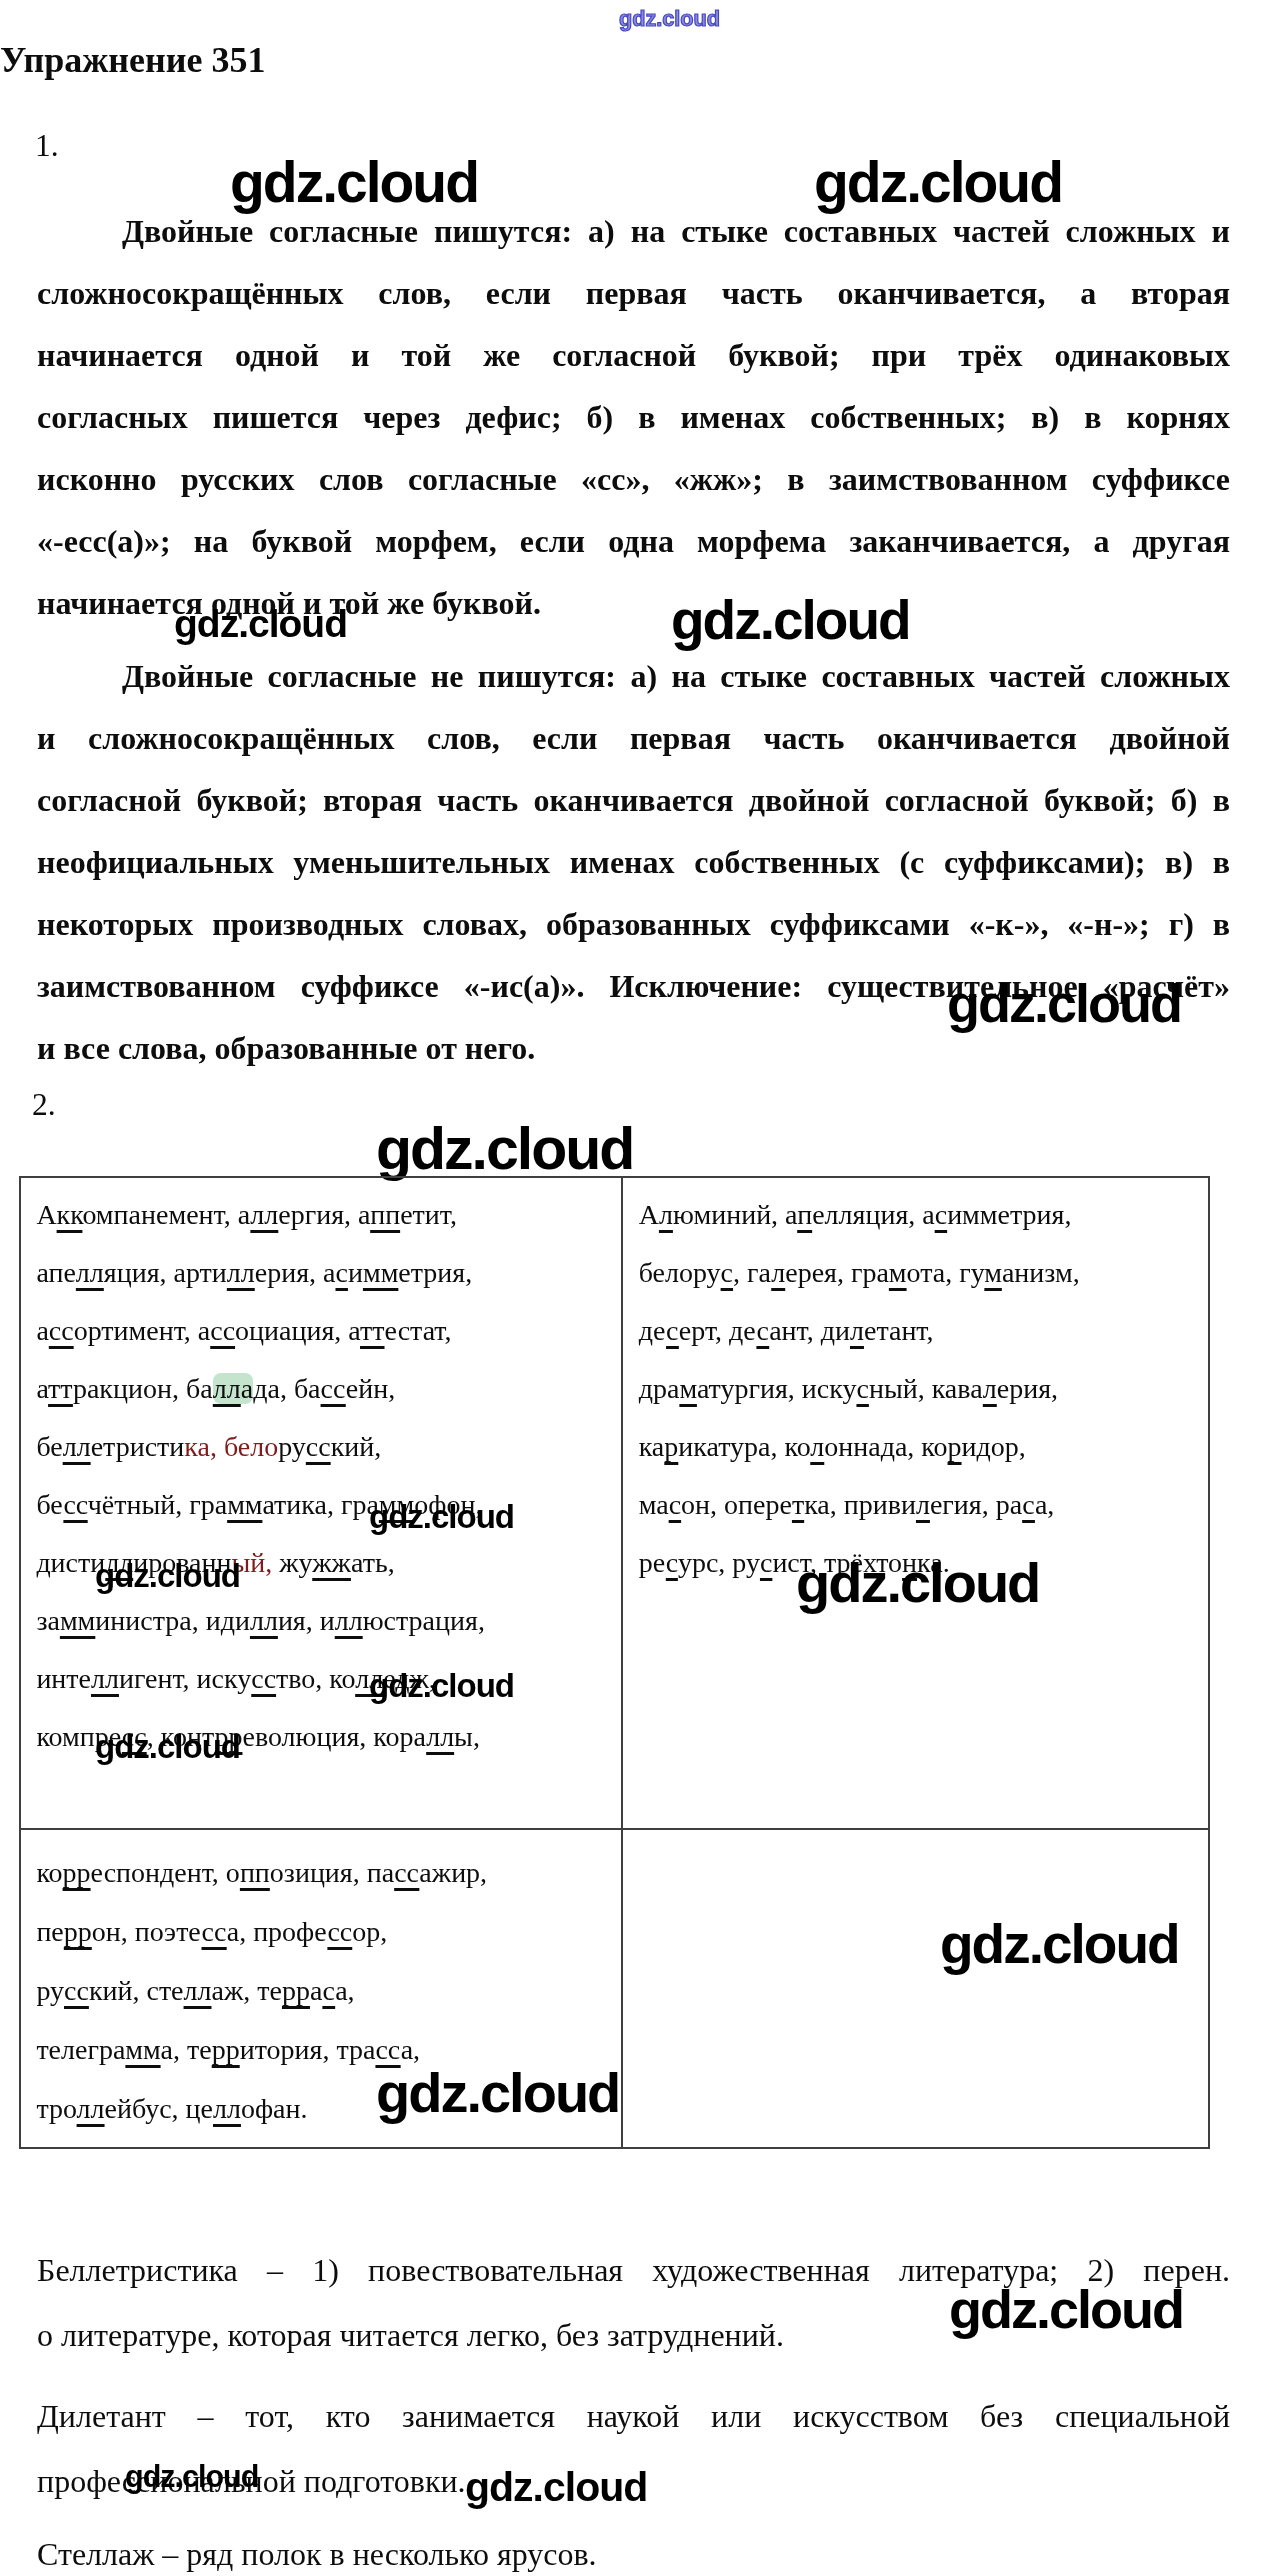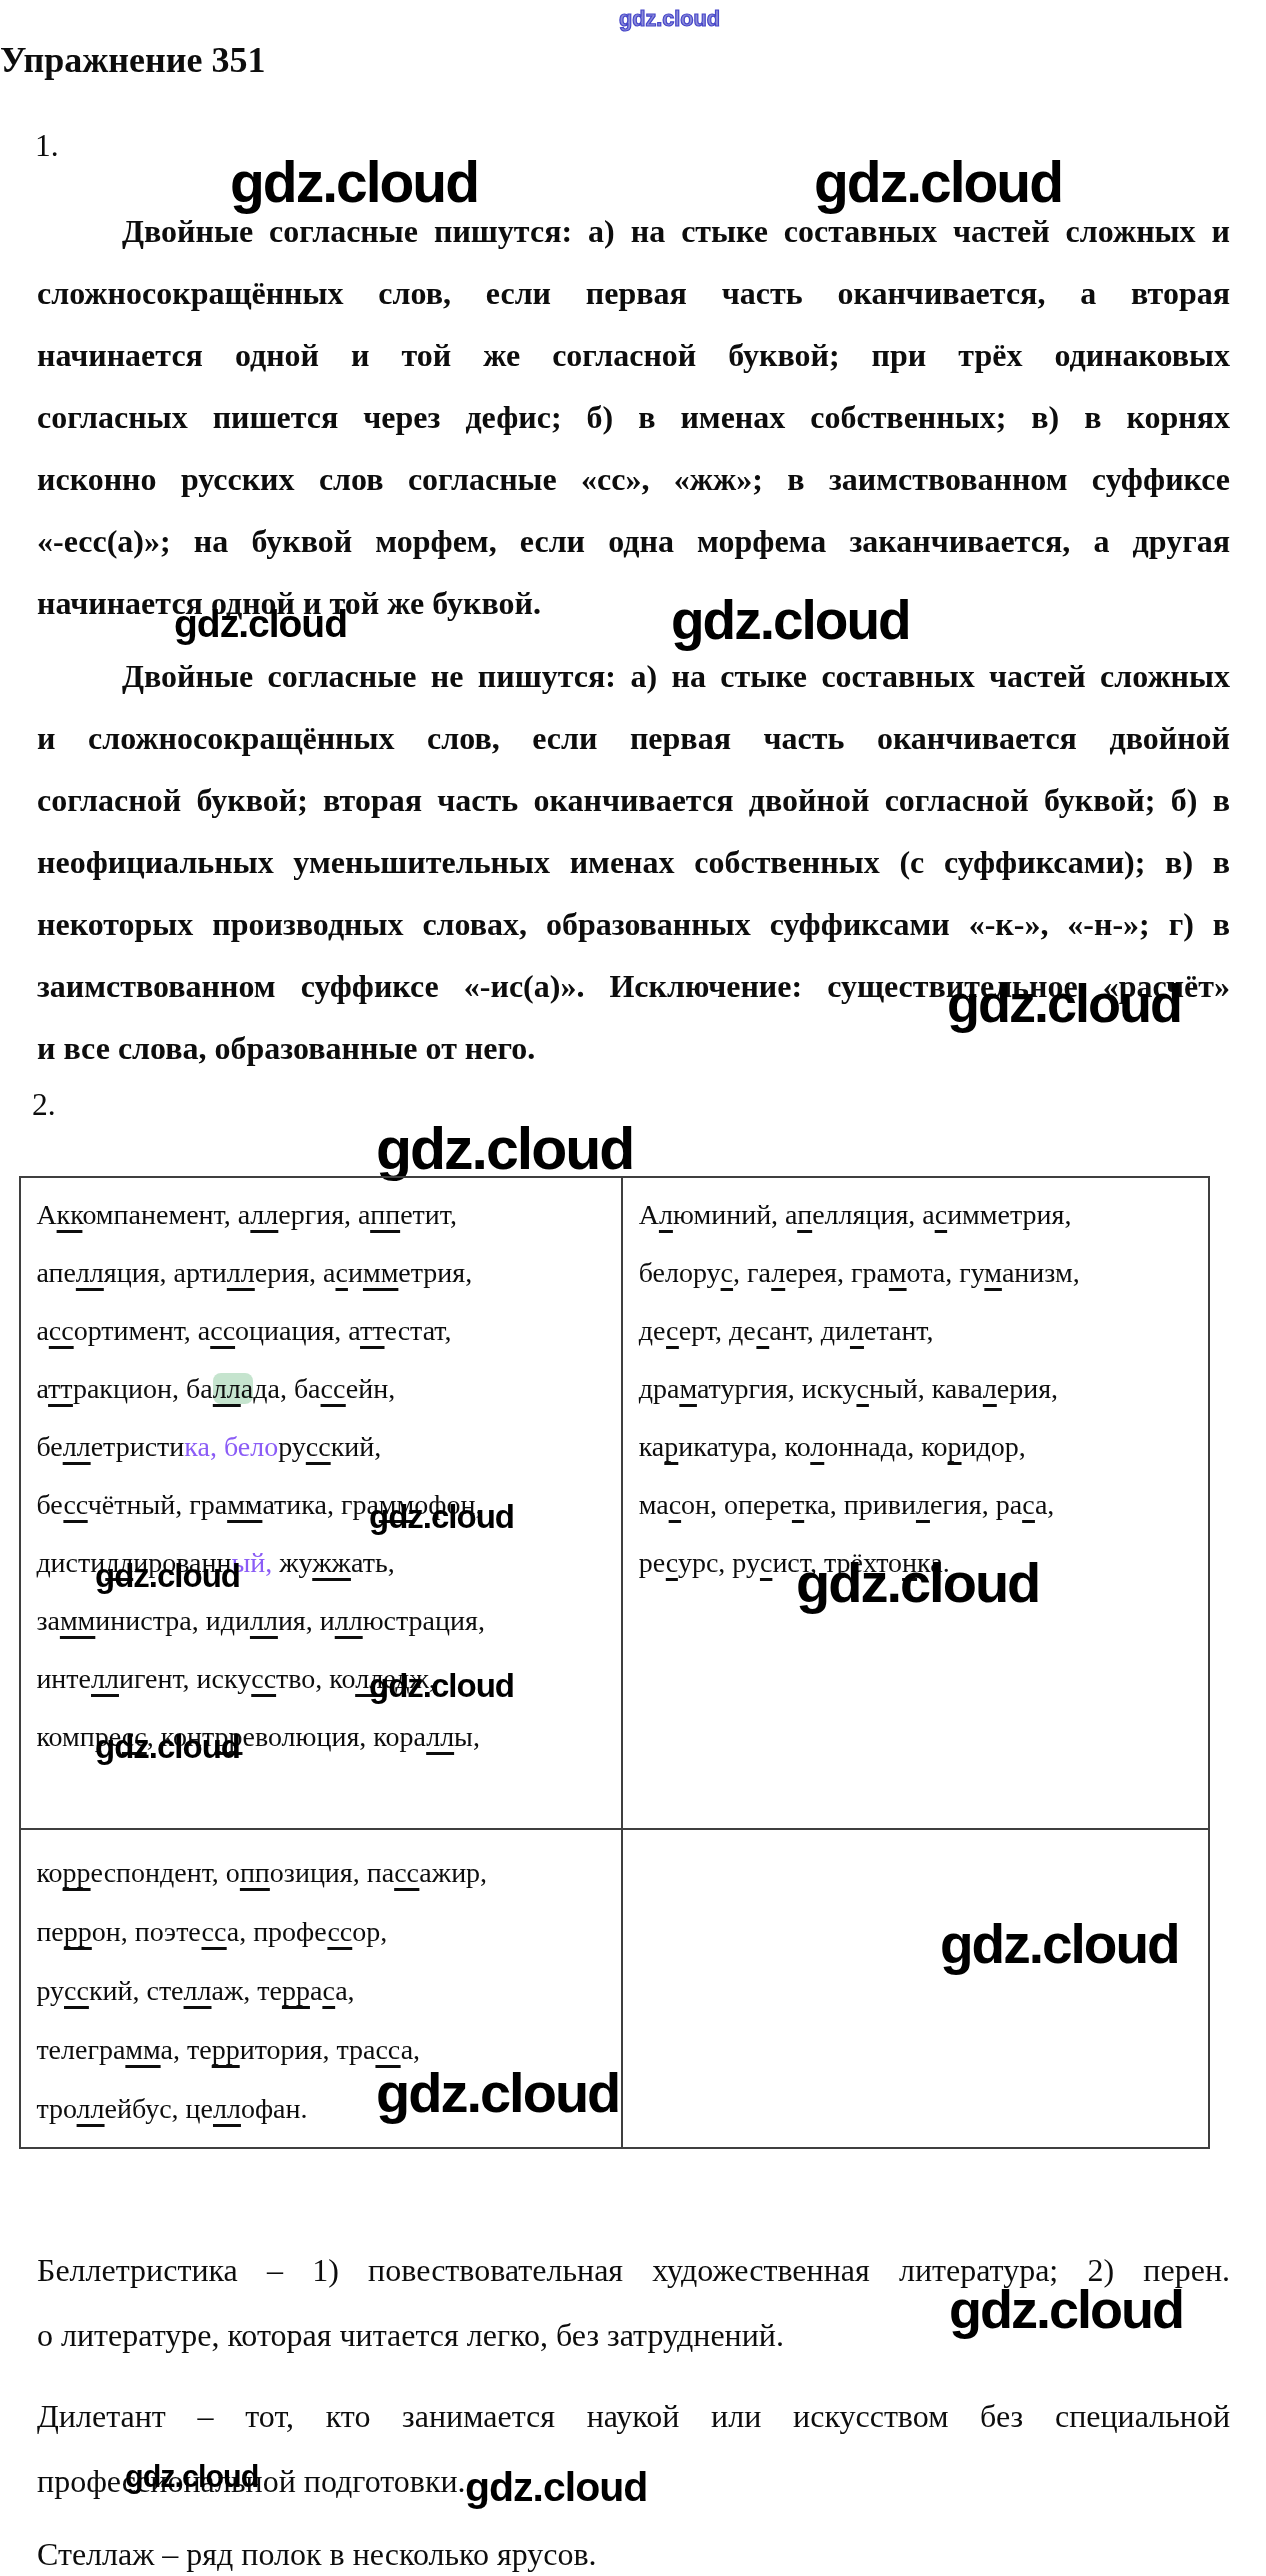--- a/index.html
+++ b/index.html
@@ -46,21 +46,21 @@
   .tbl-vline{position:absolute;left:600px;top:0;height:100%;width:2px;background:#3f3f3f;}
   .tbl-hline{position:absolute;left:0;top:650px;width:100%;height:2px;background:#3f3f3f;}
   .cell{position:absolute;font-size:28px;line-height:58px;}
   .cell .line{white-space:nowrap;}
   .cell-lt{left:15.7px;top:7.9px;width:571px;}
   .cell-rt{left:618px;top:7.9px;width:556px;}
   .cell-lb{left:15.7px;top:665px;width:571px;line-height:59px;}
   .cell-rb{left:618px;top:665px;width:556px;}
 
   u{text-decoration-thickness:2.5px;text-underline-offset:5.9px;}
-  .teal{color:#8b5cf6;}
+  .teal{color:#7f1d1d;}
   .hl{background:rgba(150,205,165,0.55);border-radius:7.9px;}
 
   .def{position:absolute;left:37px;width:1193px;font-size:32px;line-height:65px;}
   .def .line{text-align:justify;text-align-last:justify;}
   .def .line:last-child{text-align-last:left;}
   .def-1{top:2238px;}
   .def-2{top:2384px;}
   .def-3{top:2522px;}
 </style>
 </head>

